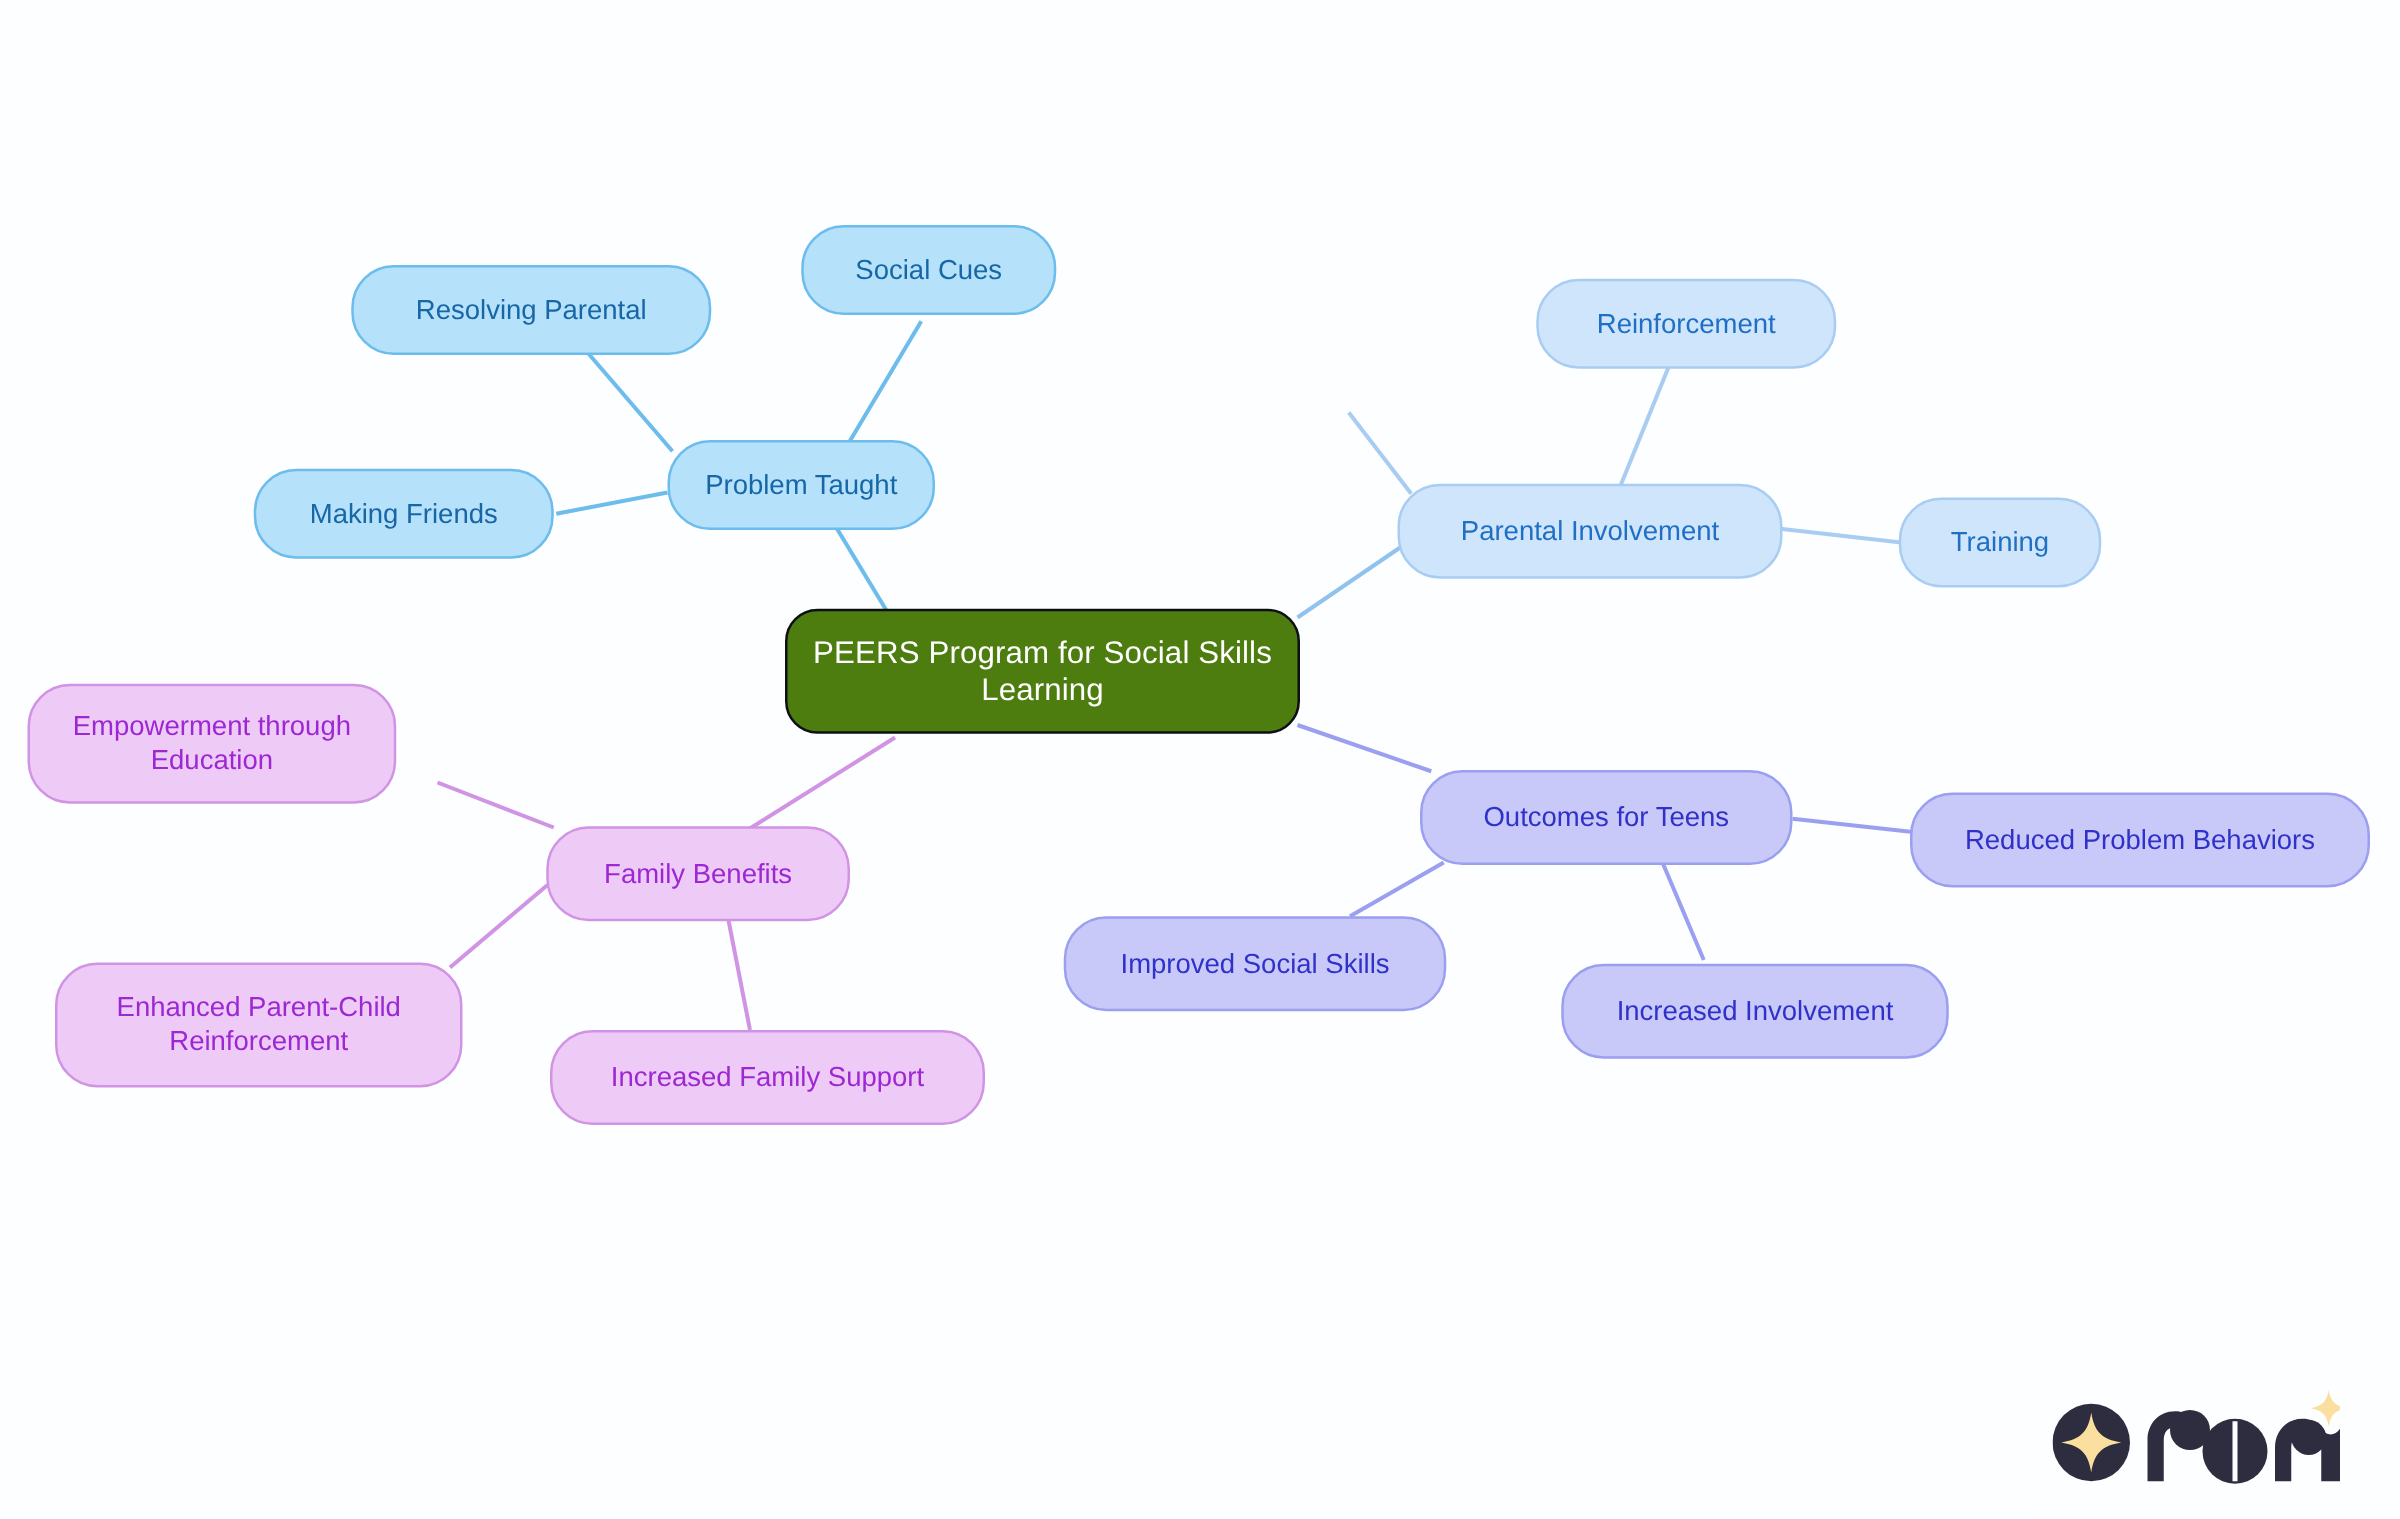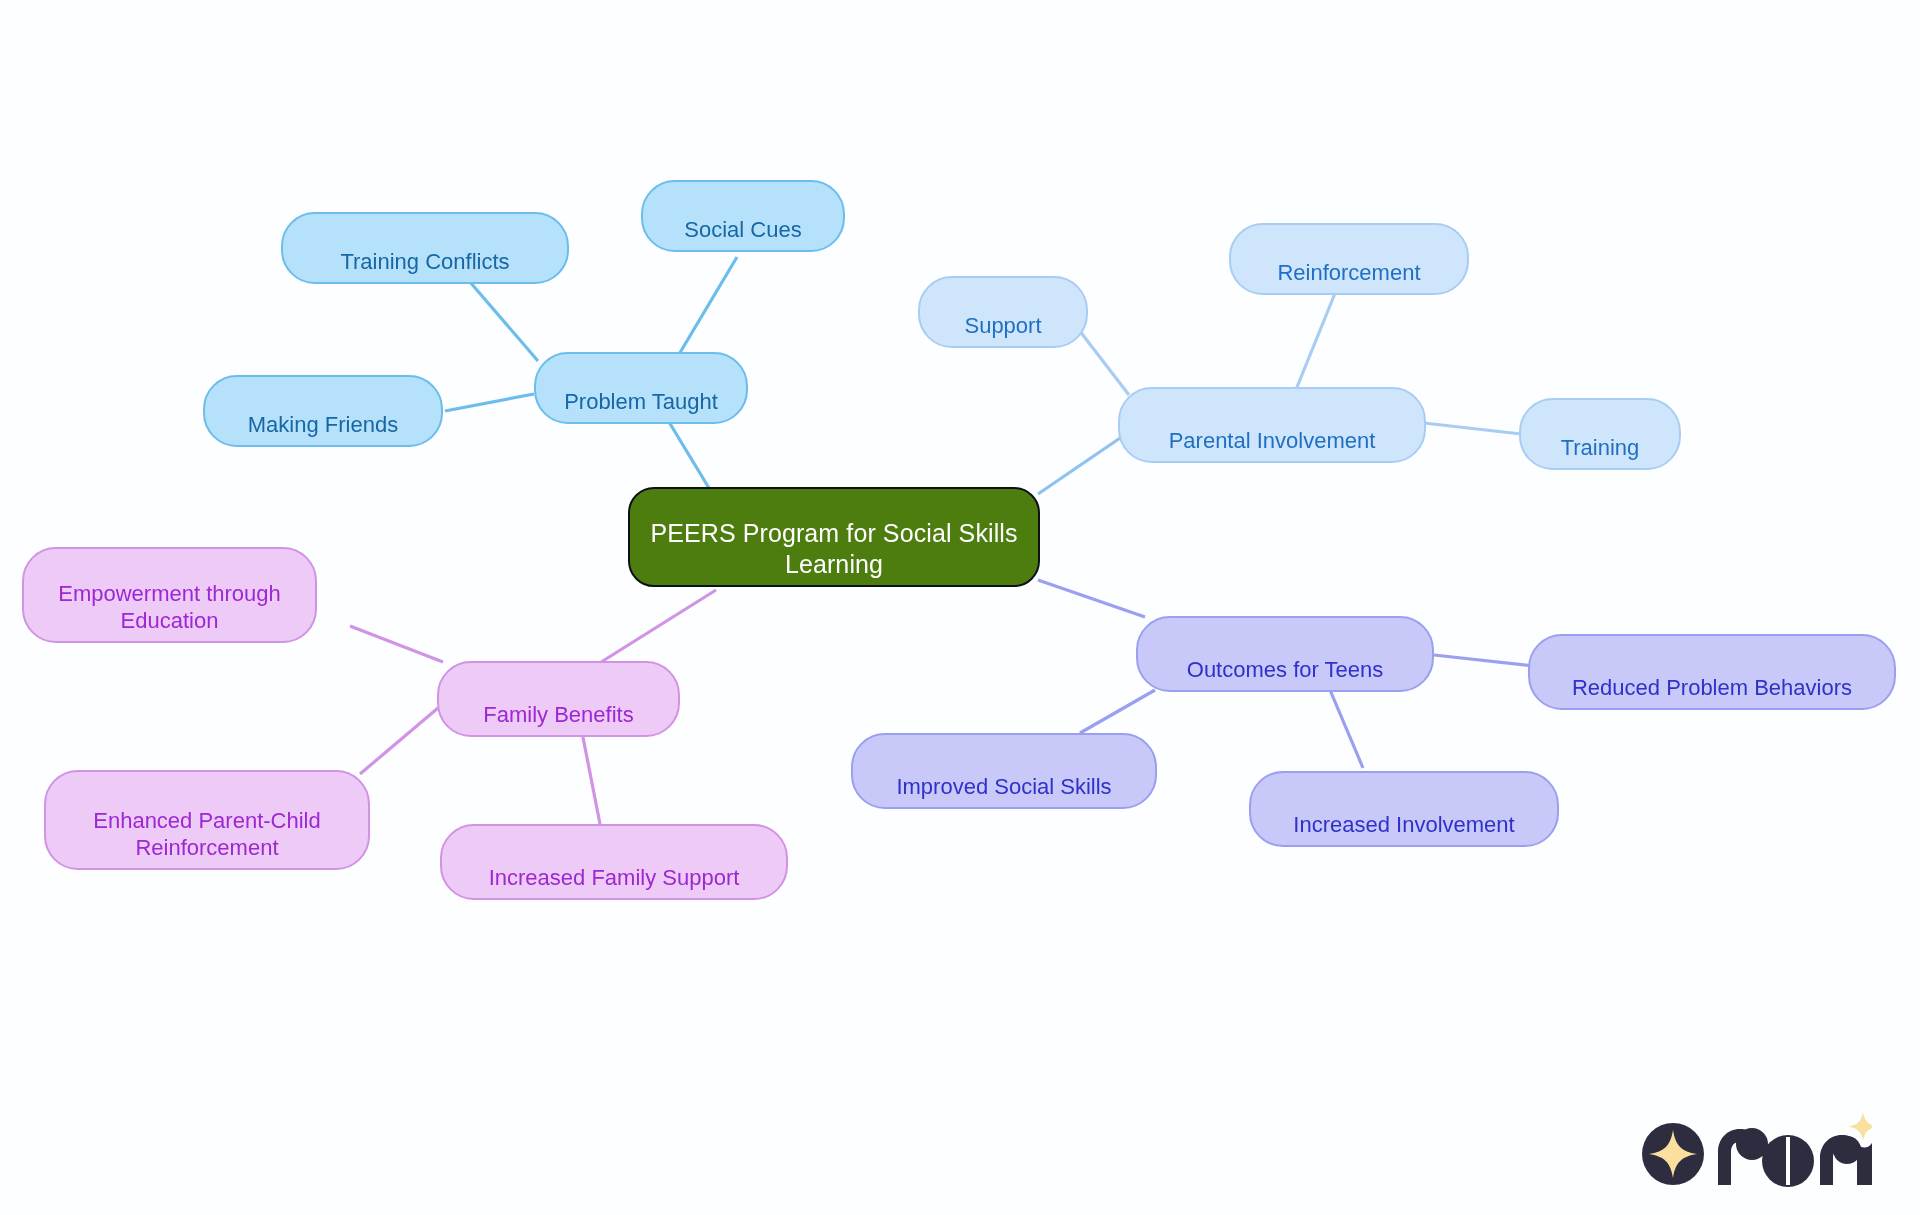--- a/index.html
+++ b/index.html
@@ -23,21 +23,21 @@
     left: 0;
     top: 0;
     width: 1920px;
     height: 1215px;
     pointer-events: none;
   }
   .node {
     position: absolute;
     box-sizing: border-box;
     display: flex;
-    align-items: flex-end;
+    align-items: center;
     justify-content: center;
     text-align: center;
     border-radius: 34px;
     border-style: solid;
     border-width: 2px;
     line-height: 1.22;
     padding: 6px 18px;
     white-space: pre-line;
   }
   .node.root {
@@ -111,38 +111,35 @@
   <div class="node root" style="left:628px; top:487px; width:412px; height:100px;">
     <span>PEERS Program for Social Skills
 Learning</span>
   </div>
 
   <div class="node blue" style="left:534px; top:352px; width:214px; height:72px;">
     <span>Problem Taught</span>
   </div>
 
   <div class="node blue" style="left:281px; top:212px; width:288px; height:72px;">
-    <span>Training Conflicts</span>
+    <span>Resolving Parental</span>
   </div>
 
   <div class="node blue" style="left:641px; top:180px; width:204px; height:72px;">
     <span>Social Cues</span>
   </div>
 
   <div class="node blue" style="left:203px; top:375px; width:240px; height:72px;">
     <span>Making Friends</span>
   </div>
 
   <div class="node paleblue" style="left:1118px; top:387px; width:308px; height:76px;">
     <span>Parental Involvement</span>
   </div>
 
-  <div class="node paleblue" style="left:918px; top:276px; width:170px; height:72px;">
-    <span>Support</span>
-  </div>
 
   <div class="node paleblue" style="left:1229px; top:212px; width:240px; height:72px;margin-top:11px;">
     <span>Reinforcement</span>
   </div>
 
   <div class="node paleblue" style="left:1519px; top:398px; width:162px; height:72px;">
     <span>Training</span>
   </div>
 
   <div class="node lavender" style="left:1136px; top:616px; width:298px; height:76px;">

